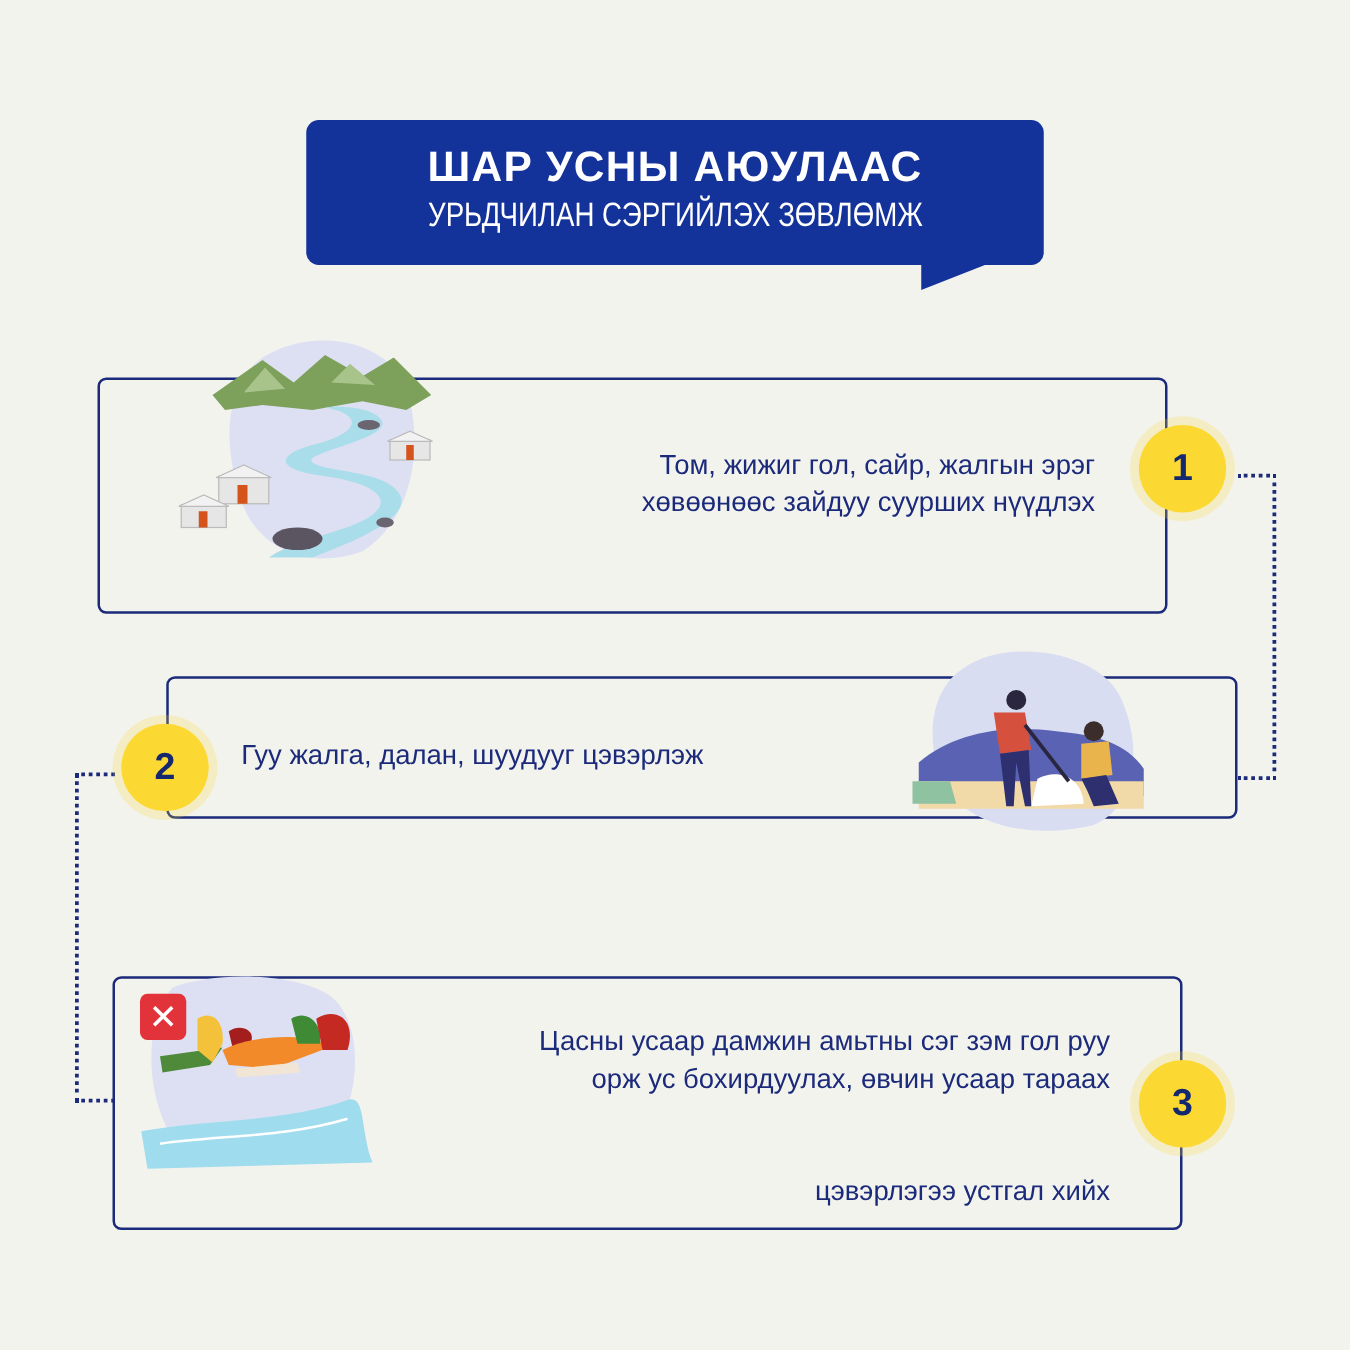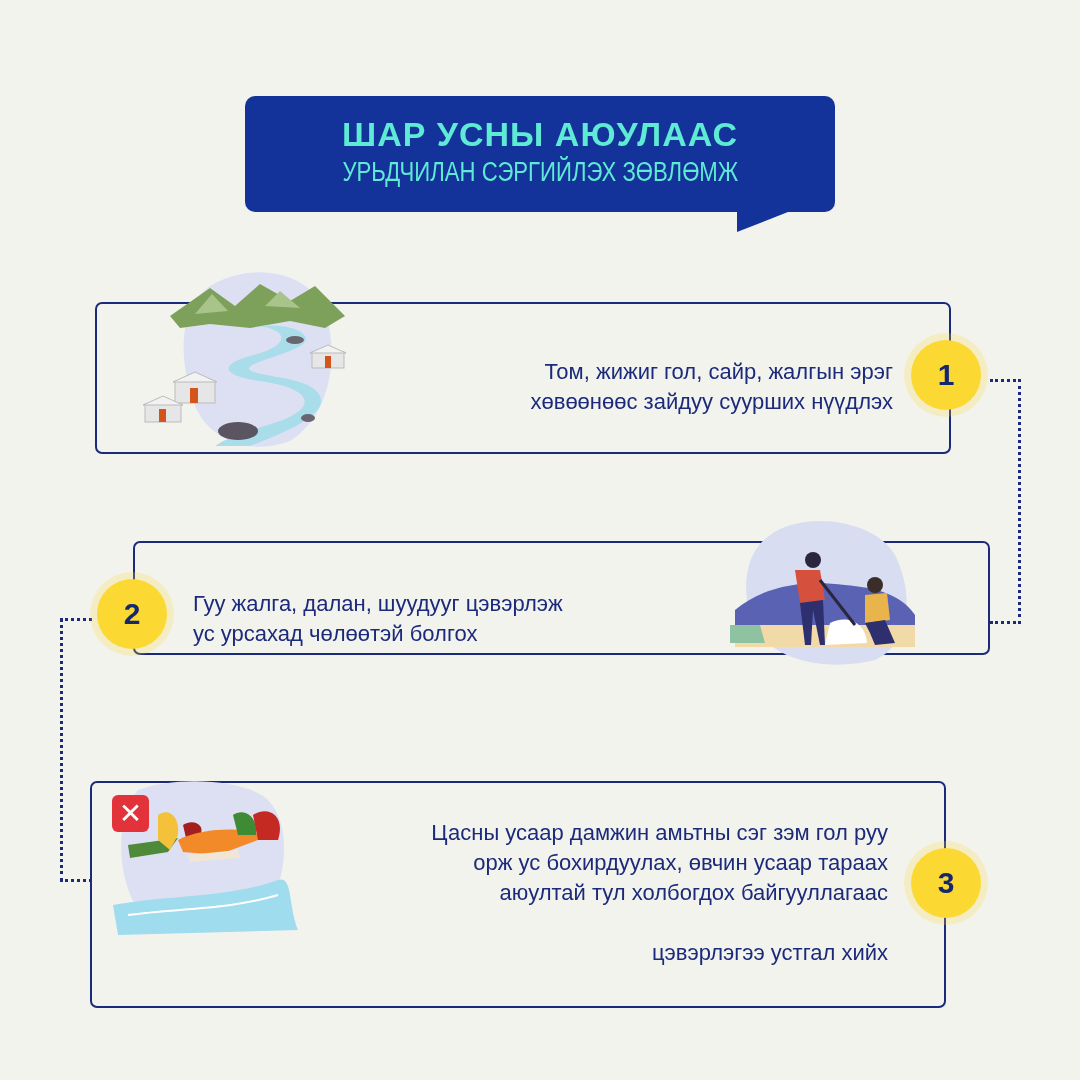--- a/index.html
+++ b/index.html
@@ -4,38 +4,38 @@
 <style>
   * { box-sizing: border-box; margin: 0; padding: 0; }
   html, body { width: 1080px; height: 1080px; background: #f3f3ee; overflow: hidden; }
   body { position: relative; font-family: "Liberation Sans", "DejaVu Sans", sans-serif; color: #1b2a7a; }
 
   
   .title-bubble {
     position: absolute; left: 245px; top: 96px; width: 590px; height: 116px;
     background: #14339a; border-radius: 10px;
     display: flex; flex-direction: column; align-items: center; justify-content: center;
-    color: #5eead4;
+    color: #ffffff;
   }
   .title-bubble::after {
     content: ""; position: absolute; left: 492px; top: 114px;
     border-left: 0 solid transparent; border-right: 56px solid transparent;
     border-top: 22px solid #14339a;
     width: 0; height: 0;
   }
   .title-line1 { font-weight: 700; font-size: 34px; letter-spacing: 1px; line-height: 40px; margin-top: -4px; }
   .title-line2 { font-weight: 400; font-size: 27px; letter-spacing: 0px; line-height: 36px; transform: scaleX(0.82); font-family: "Liberation Sans Narrow", "Liberation Sans", sans-serif; }
 
   
   .card {
     position: absolute; border: 2px solid #1b2a7a; border-radius: 7px; background: transparent;
   }
-  .card-1 { left: 95px; top: 302px; width: 856px; height: 152px; }
+  .card-1 { left: 78px; top: 302px; width: 856px; height: 189px; }
   .card-2 { left: 133px; top: 541px; width: 857px; height: 114px; }
-  .card-3 { left: 90px; top: 781px; width: 856px; height: 227px; }
+  .card-3 { left: 90px; top: 781px; width: 856px; height: 203px; }
 
   .card-text {
     position: absolute; font-size: 22px; line-height: 30px; color: #1b2a7a;
   }
   .card-text b { font-weight: 400; }
   .card-1 .card-text { right: 56px; top: 53px; text-align: right; }
   .card-2 .card-text { left: 58px; top: 46px; text-align: left; }
   .card-3 .card-text { right: 56px; top: 35px; text-align: right; }
 
   
@@ -101,21 +101,20 @@
     <rect x="172" y="86" width="32" height="16" fill="#e6e6e6" stroke="#bbb"></rect>
       <path d="M170 87 L188 79 L206 87Z" fill="#f2f2f2" stroke="#bbb"></path>
       <rect x="185" y="90" width="6" height="12" fill="#d4541c"></rect>
   </g>
 </svg>
 <div class="badge badge-1">1</div>
 
 <div class="card card-2">
   <div class="card-text">
     <span>Гуу жалга, далан, шуудууг цэвэрлэж</span><br>
-    <b>ус урсахад чөлөөтэй болгох</b>
   </div>
 </div>
 <svg class="illus illus-2" viewBox="0 0 200 150">
   <path d="M45 20 C80 -5 150 5 170 40 C190 80 185 130 150 145 C110 155 60 150 35 120 C15 90 15 40 45 20Z" fill="#d8ddf2"></path>
   <path d="M10 95 C40 70 80 65 120 70 C150 73 175 78 190 100 L190 122 L10 122Z" fill="#5a63b3"></path>
   <rect x="10" y="110" width="180" height="22" fill="#f2d9a8"></rect>
   <path d="M5 110 L35 110 L40 128 L5 128Z" fill="#8fc2a0"></path>
   <path d="M105 108 C120 100 140 105 142 128 L100 130Z" fill="#ffffff"></path>
   <circle cx="88" cy="45" r="8" fill="#2b2640"></circle>
   <path d="M70 55 L95 55 L100 85 L75 88Z" fill="#d6503e"></path>
@@ -124,21 +123,21 @@
   <circle cx="150" cy="70" r="8" fill="#3b2d2a"></circle>
   <path d="M140 80 L162 78 L165 105 L140 108Z" fill="#e9b44c"></path>
   <path d="M140 108 L160 105 L170 128 L150 130 L145 118Z" fill="#2d2f6e"></path>
 </svg>
 <div class="badge badge-2">2</div>
 
 <div class="card card-3">
   <div class="card-text">
     <span>Цасны усаар дамжин </span><b>амьтны сэг зэм</b><span> гол руу</span><br>
     <span>орж </span><b>ус бохирдуулах</b><span>, </span><b>өвчин усаар тараах</b><br>
-    <span>аюултай тул холбогдох байгууллагаас</span><br>
+    <br>
     <br>
     <b>цэвэрлэгээ устгал хийх</b>
   </div>
 </div>
 <svg class="illus illus-3" viewBox="0 0 200 160">
   <path d="M30 10 C70 -5 140 0 160 20 C185 45 180 110 150 140 C110 160 50 155 30 130 C10 100 5 40 30 10Z" fill="#dde0f3"></path>
   <path d="M5 125 C60 115 120 118 170 100 C185 95 180 125 190 150 L10 155Z" fill="#9fdcee"></path>
   <path d="M20 135 C70 128 120 130 170 115" stroke="#ffffff" stroke-width="2" fill="none"></path>
   <path d="M20 65 L70 58 L60 72 L22 78Z" fill="#4e8a3a"></path>
   <path d="M50 35 C60 28 72 35 70 55 L62 70 L50 60Z" fill="#f4c13a"></path>

